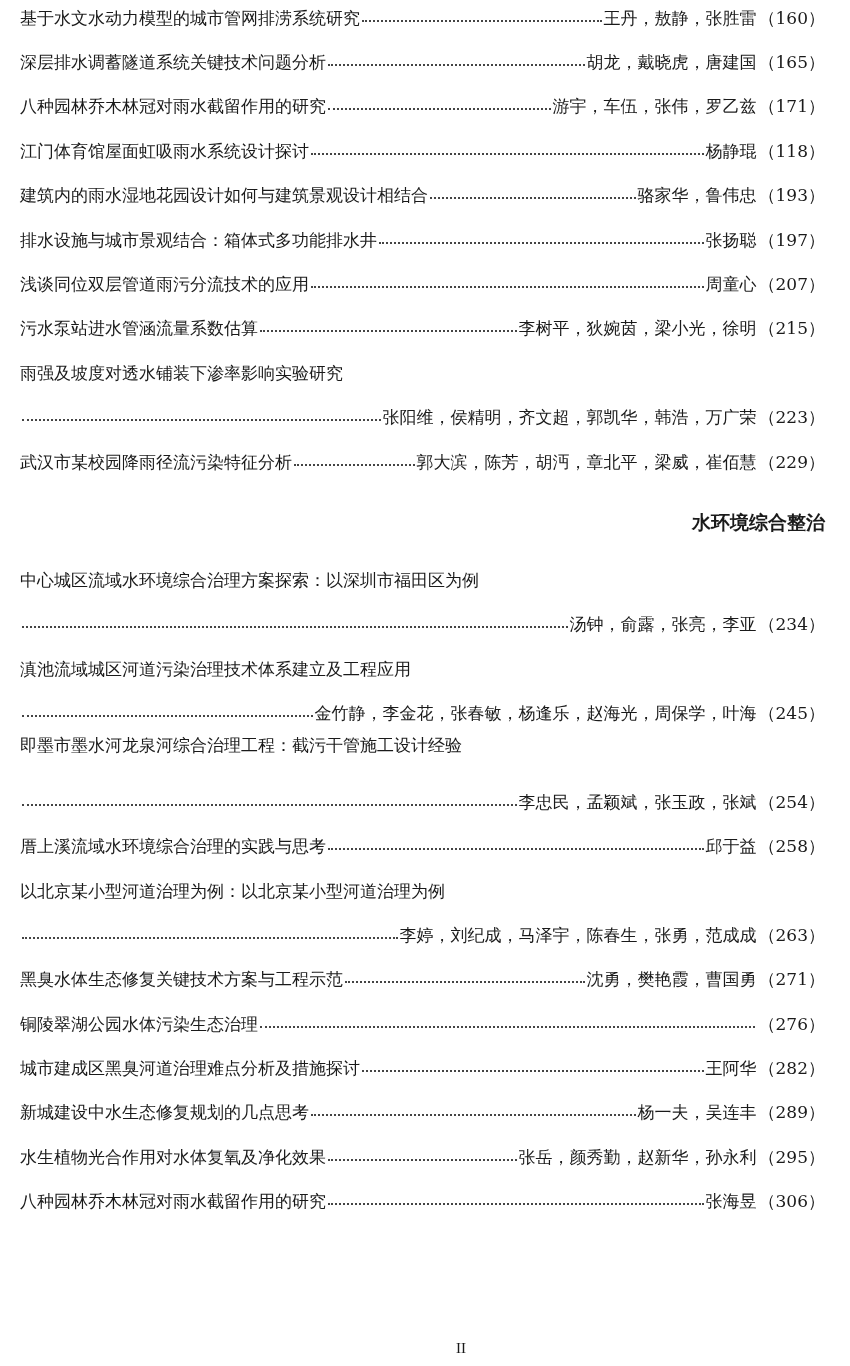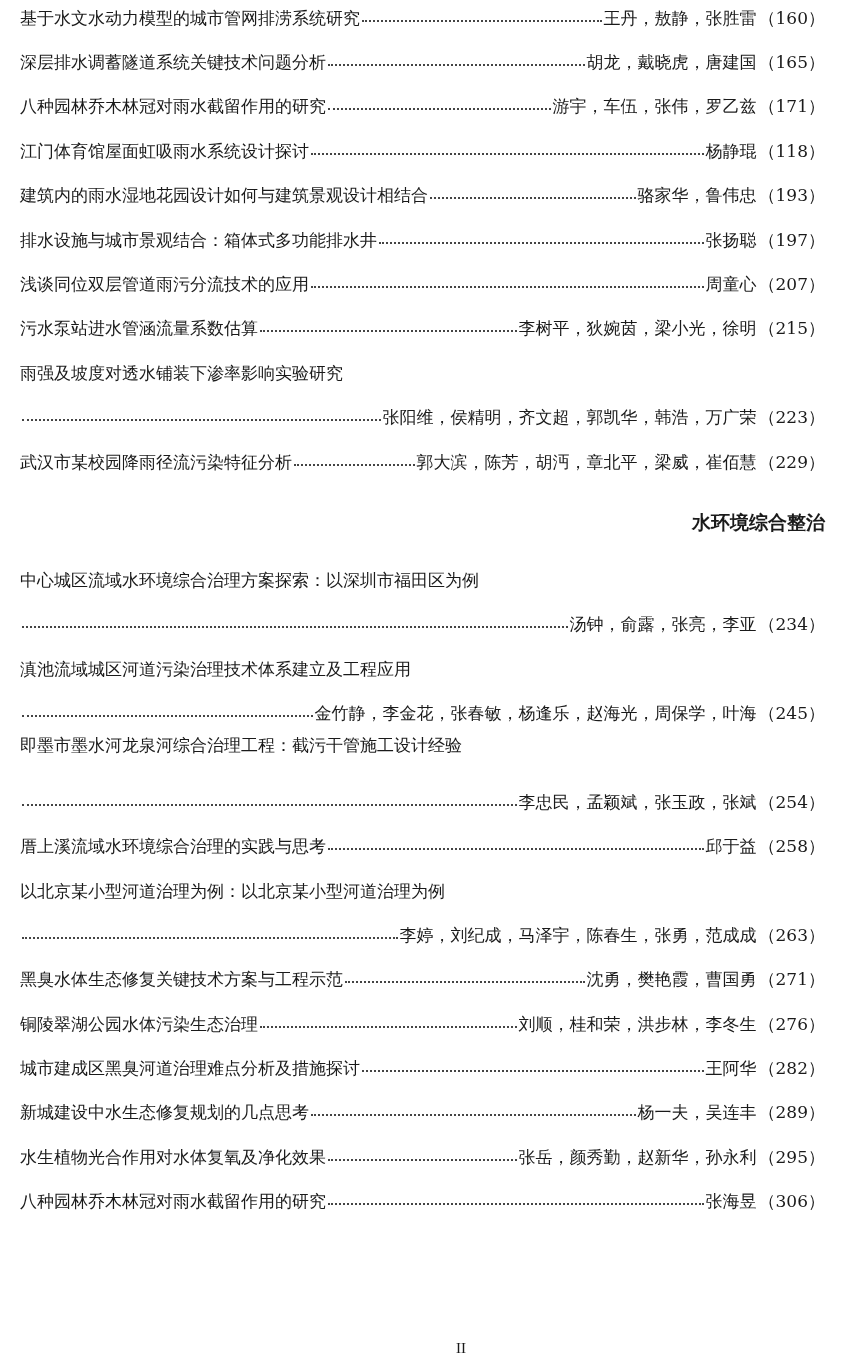--- a/index.html
+++ b/index.html
@@ -186,21 +186,20 @@
 
   <div class="line" style="top:964px">
     <span class="title">黑臭水体生态修复关键技术方案与工程示范</span>
     <span class="leader"></span>
     <span class="authors">沈勇，樊艳霞，曹国勇</span>
     <span class="pagenum">（271）</span>
   </div>
   <div class="line" style="top:1009px">
     <span class="title">铜陵翠湖公园水体污染生态治理</span>
     <span class="leader"></span>
-    <span class="authors">刘顺，桂和荣，洪步林，李冬生</span>
     <span class="pagenum">（276）</span>
   </div>
   <div class="line" style="top:1053px">
     <span class="title">城市建成区黑臭河道治理难点分析及措施探讨</span>
     <span class="leader"></span>
     <span class="authors">王阿华</span>
     <span class="pagenum">（282）</span>
   </div>
   <div class="line" style="top:1097px">
     <span class="title">新城建设中水生态修复规划的几点思考</span>

